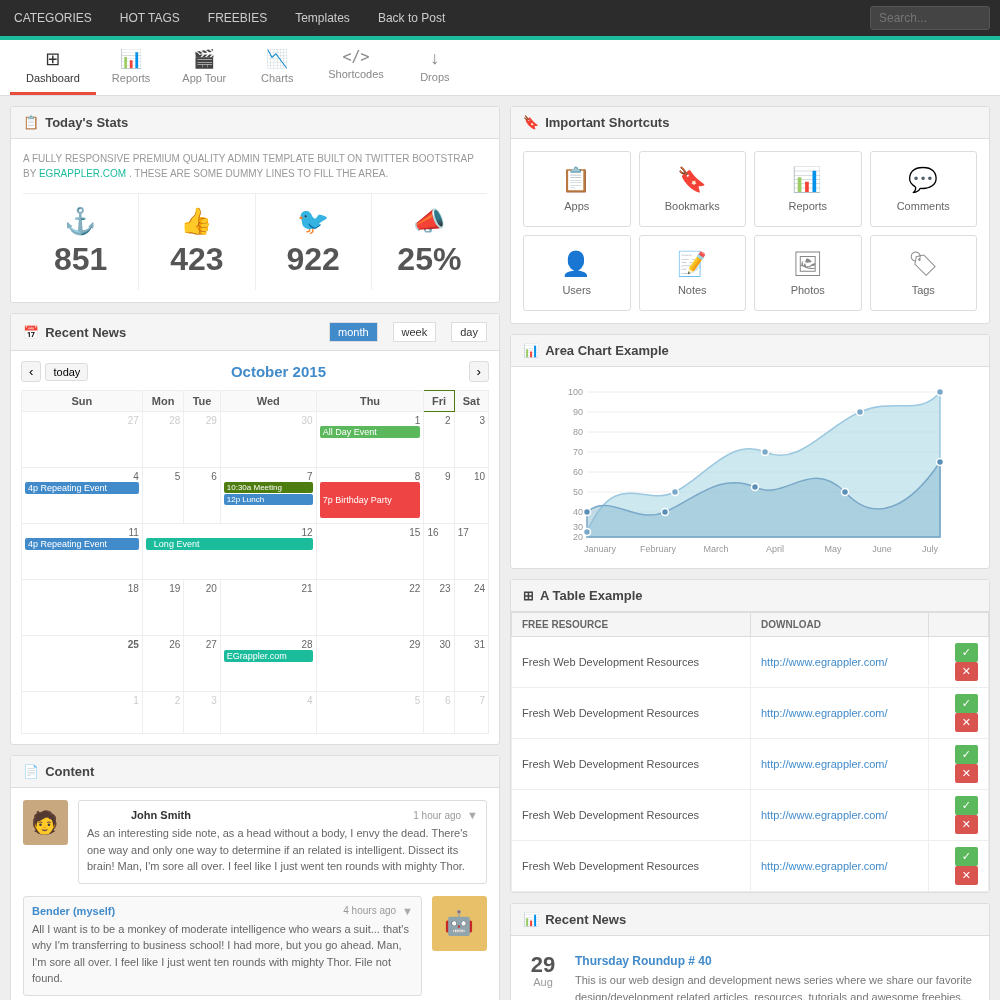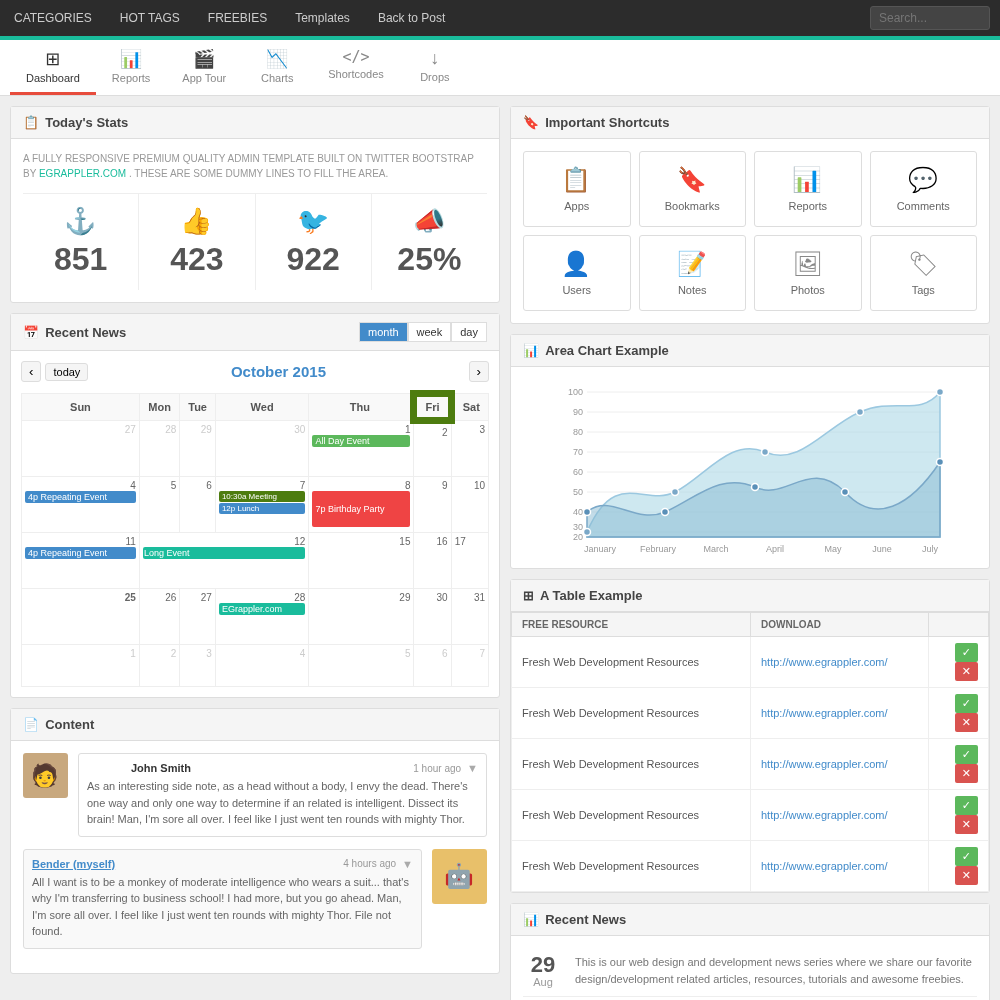--- a/index.html
+++ b/index.html
@@ -83,42 +83,42 @@
         </div>
       </div>
     </div>
 
     <div style="background:#fff;border:1px solid #ddd;border-radius:3px;">
       <div style="background:#f5f5f5;border-bottom:1px solid #ddd;padding:8px 12px;font-size:13px;font-weight:bold;color:#444;display:flex;align-items:center;justify-content:space-between;">
         <div style="display:flex;align-items:center;gap:6px;">
           <span>📅</span>
           <span>Recent News</span>
         </div>
-        <div style="display:flex;gap:0;">
+        <div style="display:flex;gap:15px;">
           <button style="padding:3px 8px;border:1px solid #ddd;background:#428bca;color:#fff;font-size:11px;cursor:pointer;">month</button>
           <button style="padding:3px 8px;border:1px solid #ddd;background:#fff;color:#333;font-size:11px;cursor:pointer;">week</button>
           <button style="padding:3px 8px;border:1px solid #ddd;background:#fff;color:#333;font-size:11px;cursor:pointer;">day</button>
         </div>
       </div>
       <div style="padding:10px;">
         <div style="display:flex;align-items:center;margin-bottom:8px;">
           <button style="background:#f5f5f5;border:1px solid #ddd;padding:2px 7px;cursor:pointer;border-radius:3px;">‹</button>
           <button style="background:#f5f5f5;border:1px solid #ddd;padding:2px 7px;cursor:pointer;border-radius:3px;margin-left:4px;font-size:11px;">today</button>
           <span style="font-size:15px;font-weight:bold;color:#428bca;text-align:center;flex:1;">October 2015</span>
           <button style="background:#f5f5f5;border:1px solid #ddd;padding:2px 7px;cursor:pointer;border-radius:3px;">›</button>
         </div>
         <table style="width:100%;border-collapse:collapse;font-size:11px;">
           <thead>
             <tr>
               <th style="text-align:center;padding:4px;color:#555;border:1px solid #eee;background:#f9f9f9;">Sun</th>
               <th style="text-align:center;padding:4px;color:#555;border:1px solid #eee;background:#f9f9f9;">Mon</th>
               <th style="text-align:center;padding:4px;color:#555;border:1px solid #eee;background:#f9f9f9;">Tue</th>
               <th style="text-align:center;padding:4px;color:#555;border:1px solid #eee;background:#f9f9f9;">Wed</th>
               <th style="text-align:center;padding:4px;color:#555;border:1px solid #eee;background:#f9f9f9;">Thu</th>
-              <th style="text-align:center;padding:4px;color:#555;border:7px solid #4d7c0f;background:#f9f9f9;">Fri</th>
+              <th style="text-align:center;padding:4px;color:#555;border:1px solid #4d7c0f;background:#f9f9f9;">Fri</th>
               <th style="text-align:center;padding:4px;color:#555;border:1px solid #eee;background:#f9f9f9;">Sat</th>
             </tr>
           </thead>
           <tbody>
 
             <tr>
               <td style="border:1px solid #eee;padding:3px;vertical-align:top;height:56px;">
                   <span style="font-size:10px;text-align:right;display:block;color:#ccc;">27</span>
                 </td>
               <td style="border:1px solid #eee;padding:3px;vertical-align:top;height:56px;">
@@ -170,33 +170,56 @@
                 </td>
             </tr>
 
             <tr>
               <td style="border:1px solid #eee;padding:3px;vertical-align:top;height:56px;">
                 <span style="font-size:10px;text-align:right;display:block;color:#666;">11</span>
                 <span style="display:block;padding:1px 3px;border-radius:2px;margin-bottom:1px;font-size:9px;color:#fff;background:#428bca;white-space:nowrap;overflow:hidden;">4p Repeating Event</span>
               </td>
               <td colspan="3" style="border:1px solid #eee;padding:3px;vertical-align:top;height:56px;">
                 <span style="font-size:10px;text-align:right;display:block;color:#666;">12</span>
-                <span style="display:block;padding:1px 1px;border-radius:2px;margin-bottom:1px;font-size:9px;color:#fff;background:#1abc9c;white-space:nowrap;overflow:hidden;">Long Event</span>
+                <span style="display:block;padding:1px 8px;border-radius:2px;margin-bottom:1px;font-size:9px;color:#fff;background:#1abc9c;white-space:nowrap;overflow:hidden;">Long Event</span>
               </td>
               <td style="border:1px solid #eee;padding:3px;vertical-align:top;height:56px;">
                   <span style="font-size:10px;text-align:right;display:block;color:#666;">15</span>
                 </td>
               <td style="border:1px solid #eee;padding:3px;vertical-align:top;height:56px;">
-                  <span style="font-size:10px;text-align:right;display:block;color:#666;">16</span>
+                  <span style="font-size:10px;text-align:left;display:block;color:#666;">16</span>
                 </td>
               <td style="border:1px solid #eee;padding:3px;vertical-align:top;height:56px;">
                   <span style="font-size:10px;text-align:left;display:block;color:#666;">17</span>
                 </td>
             </tr>
 
+            <tr>
+              <td style="border:1px solid #eee;padding:3px;vertical-align:top;height:56px;">
+                  <span style="font-size:10px;text-align:right;display:block;color:#666;">18</span>
+                </td>
+              <td style="border:1px solid #eee;padding:3px;vertical-align:top;height:56px;">
+                  <span style="font-size:10px;text-align:right;display:block;color:#666;">19</span>
+                </td>
+              <td style="border:1px solid #eee;padding:3px;vertical-align:top;height:56px;">
+                  <span style="font-size:10px;text-align:right;display:block;color:#666;">20</span>
+                </td>
+              <td style="border:1px solid #eee;padding:3px;vertical-align:top;height:56px;">
+                  <span style="font-size:10px;text-align:right;display:block;color:#666;">21</span>
+                </td>
+              <td style="border:1px solid #eee;padding:3px;vertical-align:top;height:56px;">
+                  <span style="font-size:10px;text-align:right;display:block;color:#666;">22</span>
+                </td>
+              <td style="border:1px solid #eee;padding:3px;vertical-align:top;height:56px;">
+                  <span style="font-size:10px;text-align:right;display:block;color:#666;">23</span>
+                </td>
+              <td style="border:1px solid #eee;padding:3px;vertical-align:top;height:56px;">
+                  <span style="font-size:10px;text-align:right;display:block;color:#666;">24</span>
+                </td>
+            </tr>
 
             <tr>
               <td style="border:1px solid #eee;padding:3px;vertical-align:top;height:56px;font-weight:bold;">
                   <span style="font-size:10px;text-align:right;display:block;color:#666;">25</span>
                 </td>
               <td style="border:1px solid #eee;padding:3px;vertical-align:top;height:56px;">
                   <span style="font-size:10px;text-align:right;display:block;color:#666;">26</span>
                 </td>
               <td style="border:1px solid #eee;padding:3px;vertical-align:top;height:56px;">
                   <span style="font-size:10px;text-align:right;display:block;color:#666;">27</span>
@@ -262,21 +285,21 @@
               </span>
             </div>
             <p style="font-size:11px;color:#666;line-height:1.5;">As an interesting side note, as a head without a body, I envy the dead. There's one way and only one way to determine if an related is intelligent. Dissect its brain! Man, I'm sore all over. I feel like I just went ten rounds with mighty Thor.</p>
           </div>
         </div>
 
         <div style="display:flex;gap:10px;margin-bottom:12px;flex-direction:row-reverse;">
           <div style="width:55px;height:55px;background:#e8c06a;border-radius:3px;flex-shrink:0;display:flex;align-items:center;justify-content:center;font-size:24px;">🤖</div>
           <div style="flex:1;border:1px solid #ddd;border-radius:3px;padding:8px;background:#f9f9f9;">
             <div style="font-size:11px;color:#333;margin-bottom:4px;display:flex;justify-content:space-between;">
-              <span style="font-weight:bold;color:#428bca;text-decoration:underline;">Bender (myself)</span>
+              <span style="font-weight:bold;color:#428bca;">Bender (myself)</span>
               <span style="display:flex;align-items:center;gap:6px;">
                 <span style="font-weight:normal;color:#999;font-size:10px;">4 hours ago</span>
                 <span style="color:#aaa;cursor:pointer;">▼</span>
               </span>
             </div>
             <p style="font-size:11px;color:#666;line-height:1.5;">All I want is to be a monkey of moderate intelligence who wears a suit... that's why I'm transferring to business school! I had more, but you go ahead. Man, I'm sore all over. I feel like I just went ten rounds with mighty Thor. File not found.</p>
           </div>
         </div>
       </div>
     </div>
@@ -445,20 +468,21 @@
         <span>📊</span>
         <span>Recent News</span>
       </div>
       <div style="padding:10px 12px;">
         <div style="padding:8px 0;border-bottom:1px solid #eee;display:flex;gap:12px;align-items:flex-start;">
           <div style="text-align:center;min-width:40px;">
             <div style="font-size:22px;font-weight:bold;color:#555;line-height:1;">29</div>
             <div style="font-size:11px;color:#999;">Aug</div>
           </div>
           <div style="flex:1;">
+            <div style="color:#428bca;font-size:12px;font-weight:bold;margin-bottom:4px;cursor:pointer;">Thursday Roundup # 40</div>
             <p style="font-size:11px;color:#777;line-height:1.5;">This is our web design and development news series where we share our favorite design/development related articles, resources, tutorials and awesome freebies.</p>
           </div>
         </div>
 
       </div>
     </div>
 
   </div>
 </div>
 

